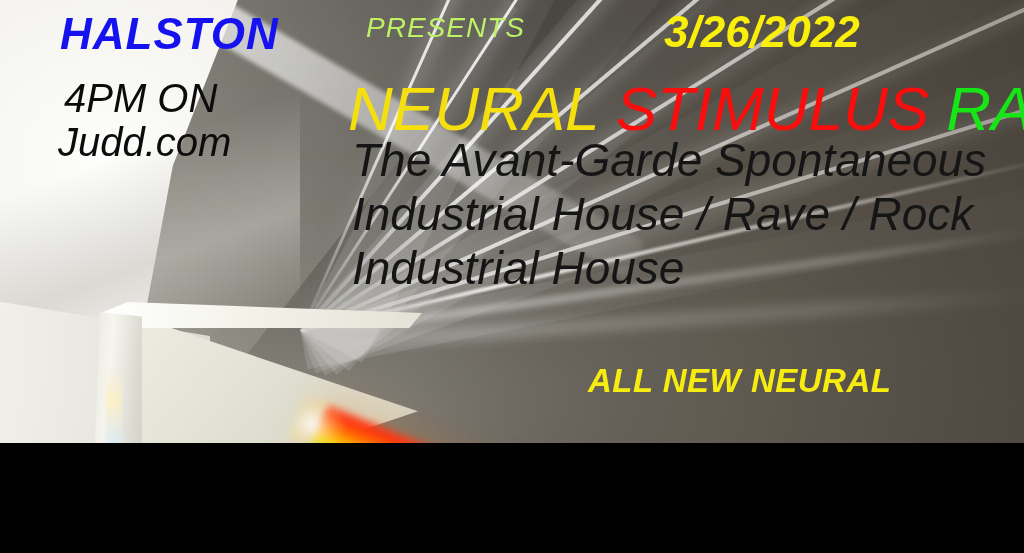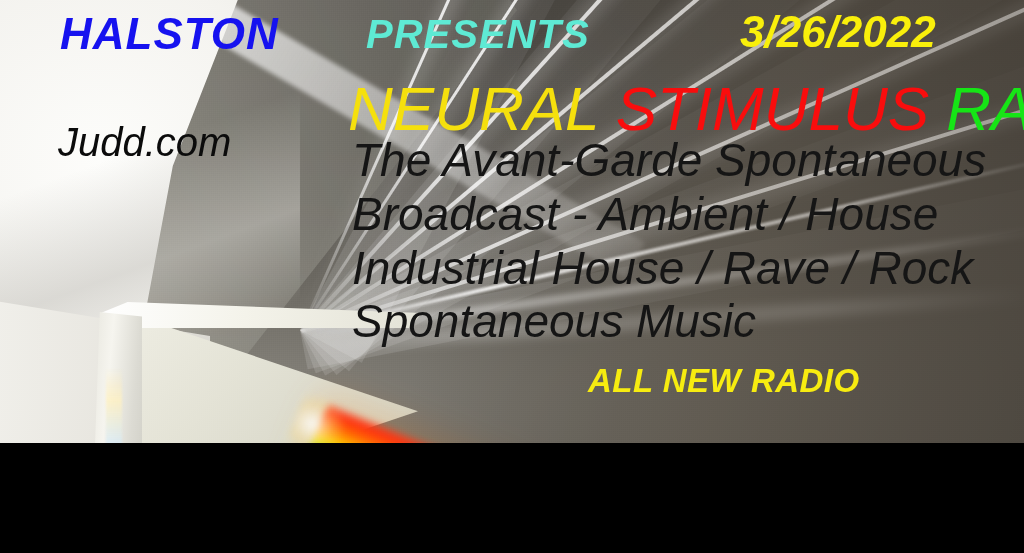--- a/index.html
+++ b/index.html
@@ -179,23 +179,23 @@
     position:absolute;left:-26px;top:-8px;width:90px;height:70px;
     background:radial-gradient(50% 60% at 20% 50%, rgba(255,255,255,.85), rgba(255,220,140,.35) 45%, rgba(255,255,255,0) 75%);
     filter:blur(3px);
   }
 
   
   .t{position:absolute;white-space:nowrap;line-height:1;}
 
   #halston{left:60px;top:12px;font-size:44px;font-weight:700;font-style:italic;
            color:#1612ef;letter-spacing:1px;}
-  #presents{left:366px;top:14px;font-size:40px;font-weight:700;font-style:italic;
-            color:#5eead4;letter-spacing:1px;}
-  #eventdate{left:740px;top:10px;font-size:44px;font-weight:700;font-style:italic;
+  #presents{left:366px;top:14px;font-size:28px;font-weight:400;font-style:italic;
+            color:#bef264;letter-spacing:1px;}
+  #eventdate{left:664px;top:10px;font-size:44px;font-weight:700;font-style:italic;
              color:#f9ef0b;letter-spacing:0px;}
 
   #time{left:64px;top:78px;font-size:40px;font-weight:400;font-style:italic;color:#0b0b0b;}
   #site{left:58px;top:122px;font-size:40px;font-weight:400;font-style:italic;color:#0b0b0b;}
 
   #title-row{left:348px;top:78px;font-size:62px;font-weight:400;font-style:italic;letter-spacing:0px;}
   #title-row .w1{color:#f5e00d;}
   #title-row .w2{color:#f90d0d;}
   #title-row .w3{color:#16e516;}
 
@@ -296,28 +296,28 @@
 
   <div class="layer bg-grain"></div>
   <div class="layer bg-warm"></div>
 
   <div class="t" id="halston">HALSTON</div>
 
   <div class="t" id="presents">PRESENTS</div>
 
   <div class="t" id="eventdate">3/26/2022</div>
 
+  <div class="t" id="time">4PM ON</div>
 
   <div class="t" id="site">Judd.com</div>
 
   <div class="t" id="title-row"><span class="w1">NEURAL</span><span> </span><span class="w2">STIMULUS</span><span> </span><span class="w3">RADIO</span></div>
 
   <div class="t" id="desc">
     <div>The Avant-Garde Spontaneous</div>
-    <div>Broadcast - Ambient / House</div>
     <div>Industrial House / Rave / Rock</div>
-    <div>Spontaneous Music</div>
-  </div>
-
-  <div class="t" id="allnew">ALL NEW RADIO</div>
+    <div>Industrial House</div>
+  </div>
+
+  <div class="t" id="allnew">ALL NEW NEURAL</div>
 
 
 </div>
 
 </body></html>

